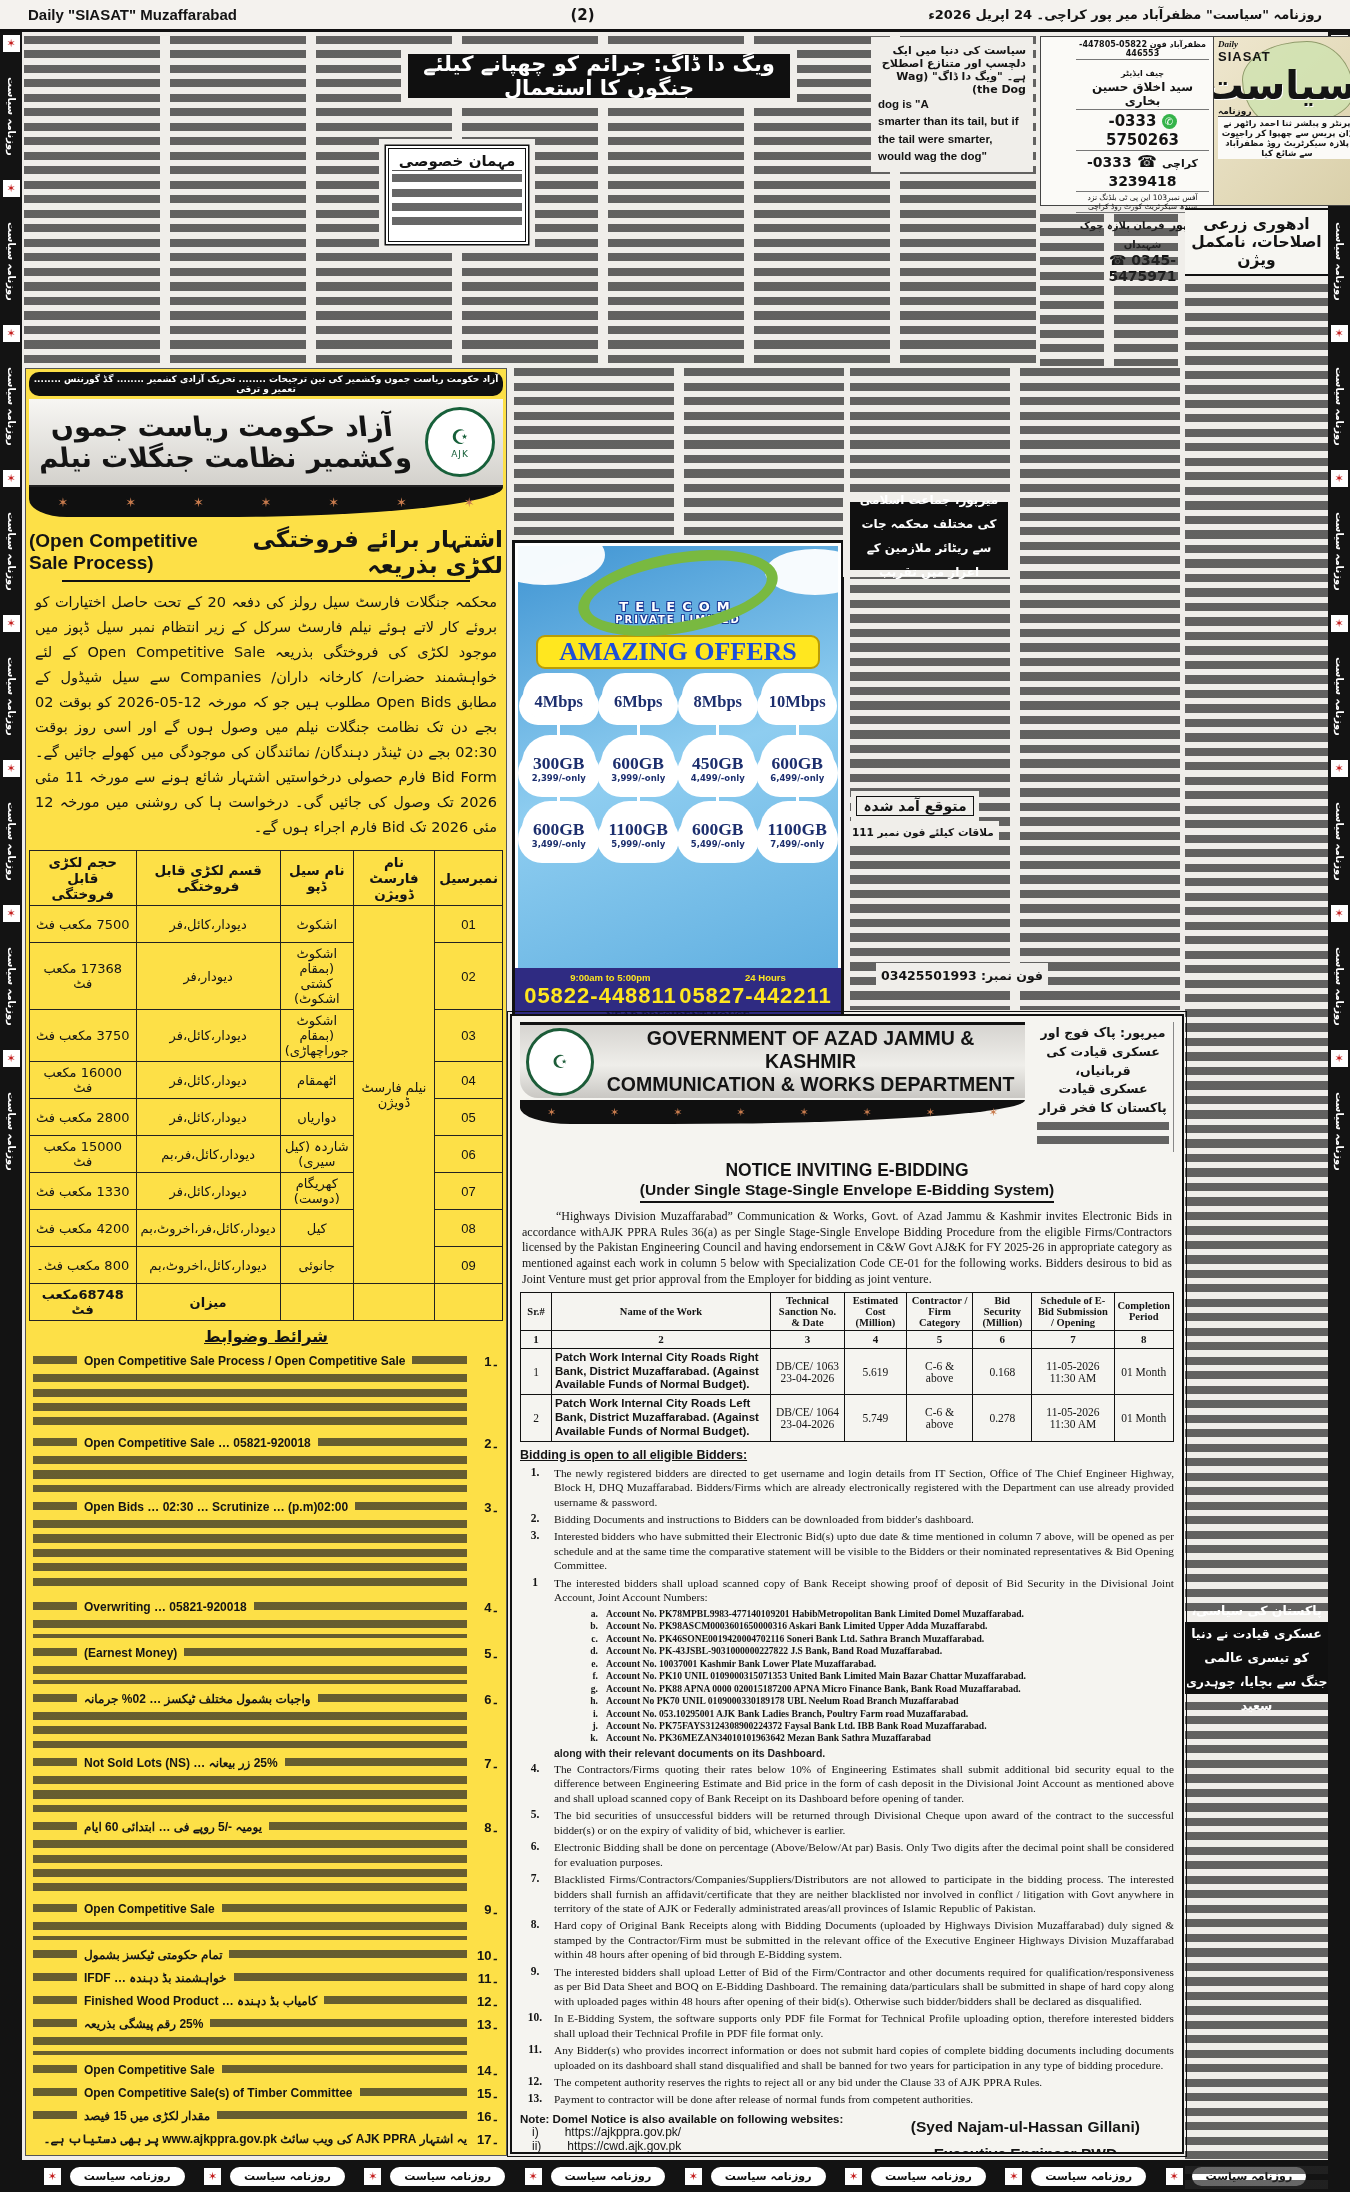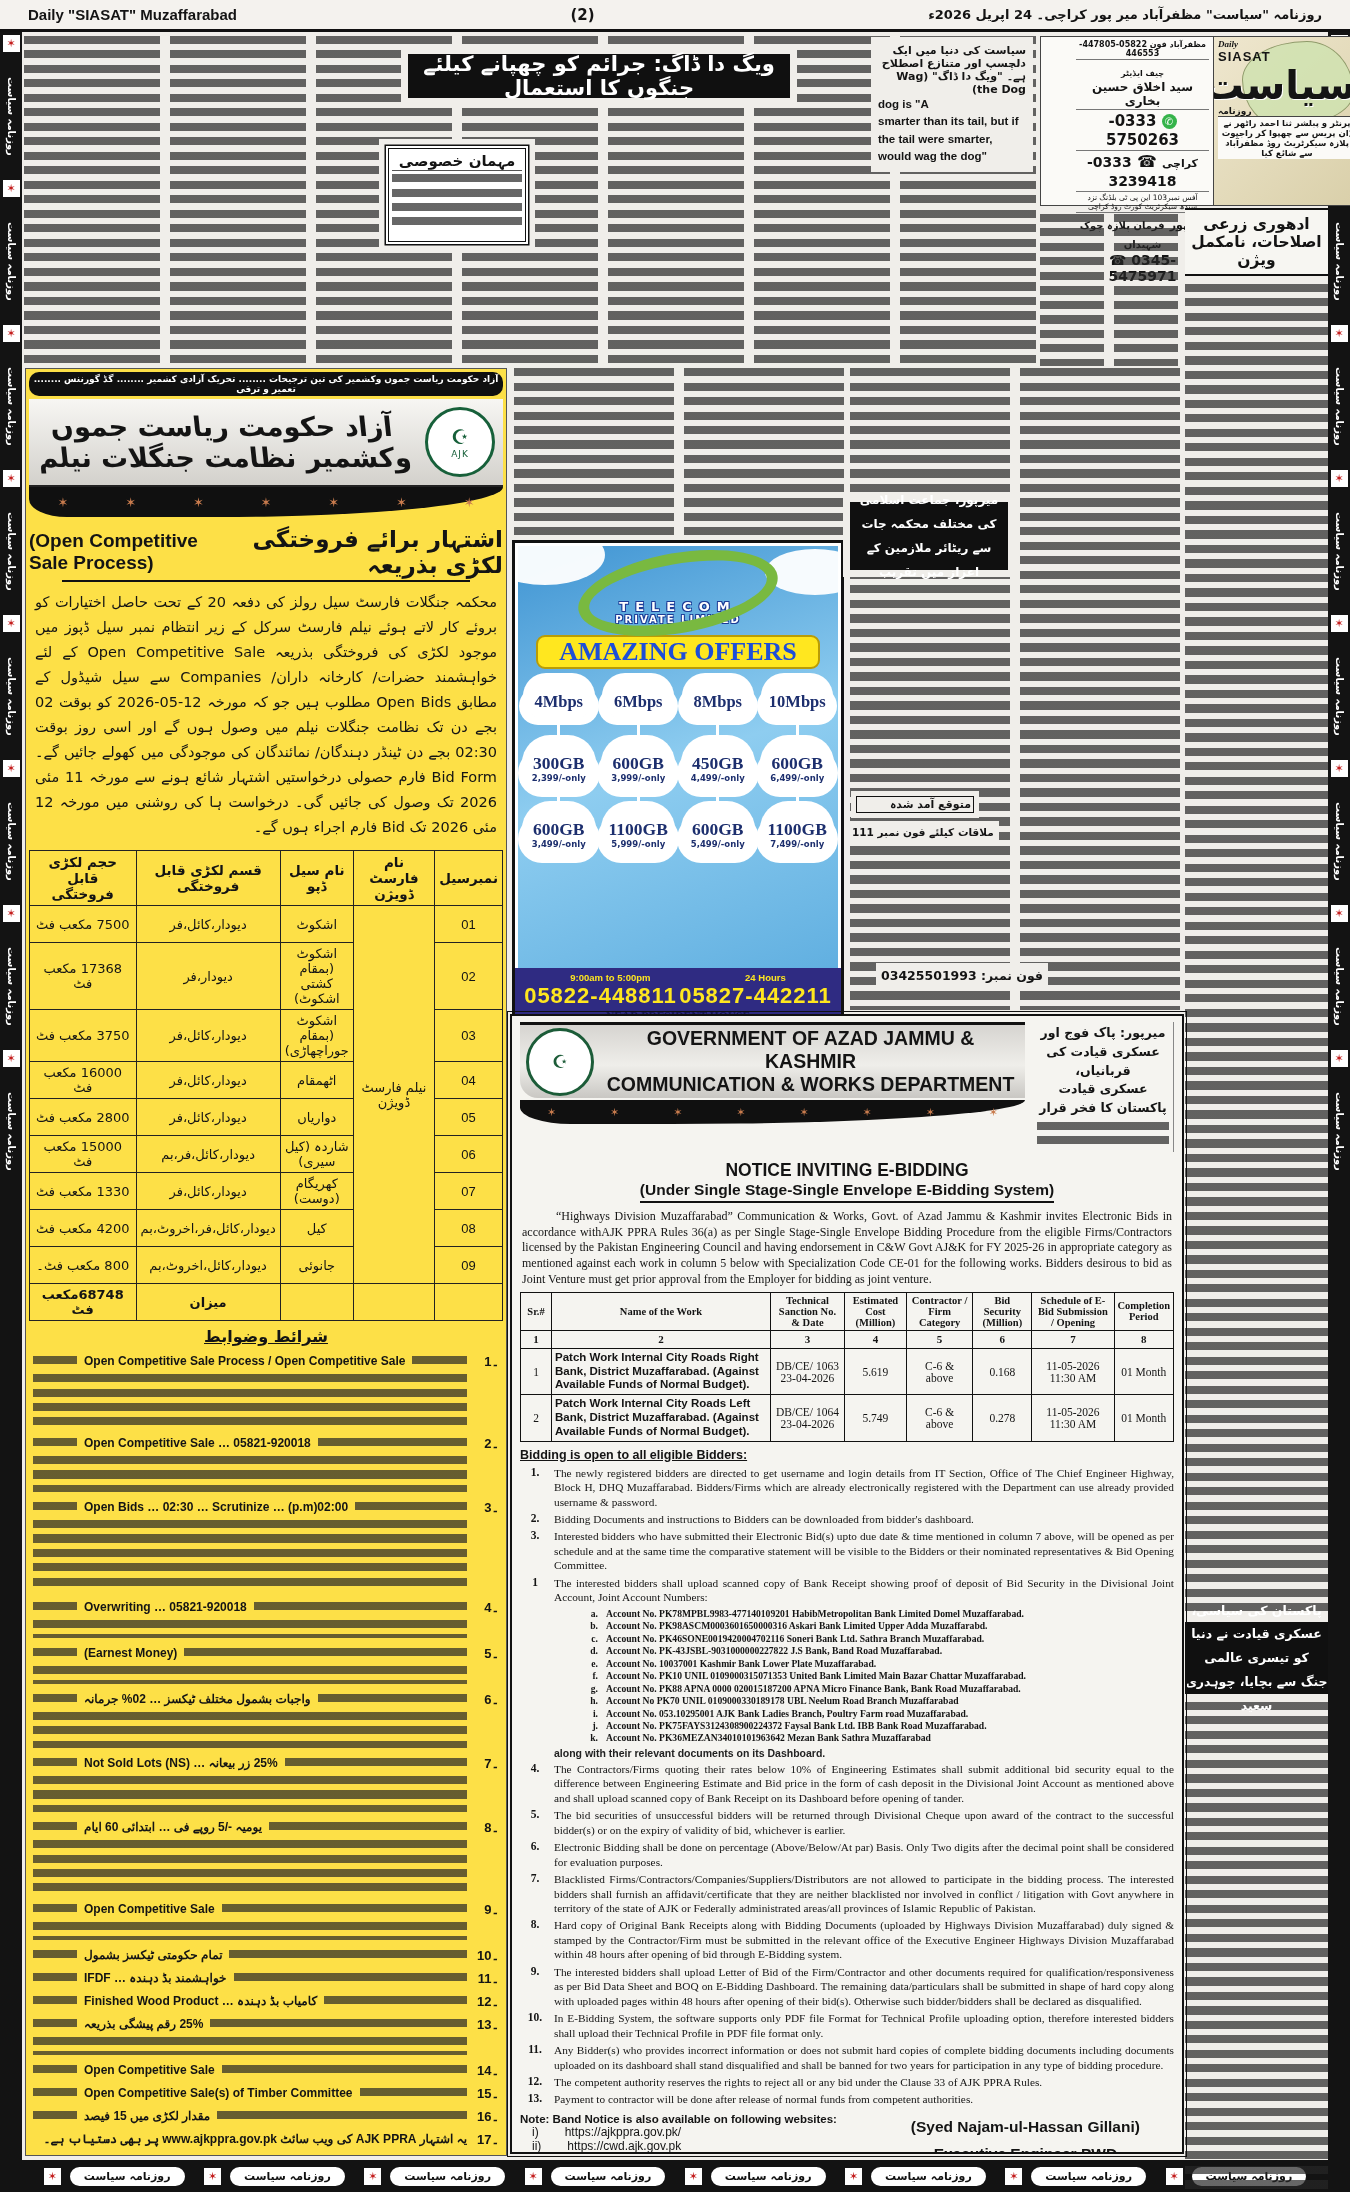--- a/index.html
+++ b/index.html
@@ -615,21 +615,21 @@
 
       <div style="position:absolute;left:828px;top:336px;width:330px;height:642px;">
         <div class="cols">
             <div class="col st"></div>
             <div class="col st"></div>
           </div>
         <div class="blackbox mask" style="position:absolute;left:0px;top:134px;width:158px;height:68px;font-size:12px;line-height:2;">
           <span>میرپور، جماعت اسلامی کی مختلف محکمہ جات</span>
           <span>سے ریٹائر ملازمین کے اعزاز میں تقریب</span>
         </div>
-        <div class="miniline" style="left:6px;top:428px;width:112px;border:1.2px solid #111;font-size:11px;padding:1px 2px;"><span>متوقع آمد شدہ</span></div>
+        <div class="miniline" style="left:6px;top:428px;width:112px;border:1.2px solid #111;font-size:14px;text-align:center;padding:1px 2px;"><span>متوقع آمد شدہ</span></div>
         <div class="miniline" style="left:2px;top:458px;font-size:10.5px;"><span>ملاقات کیلئے فون نمبر 111</span></div>
         <div class="miniline" style="left:2px;top:600px;font-size:12.5px;margin-left:29px;"><span>فون نمبر: 03425501993</span></div>
       </div>
 
       <div class="notice" style="left:488px;top:982px;width:674px;height:1140px;">
         <div class="n-head">
           <div class="n-headL">
             <div class="n-gray">
               <div class="seal">
                   <span>☪</span>
@@ -805,21 +805,21 @@
             <span class="n">12.</span>
             <span class="t">The competent authority reserves the rights to reject all or any bid under the Clause 33 of AJK PPRA Rules.</span>
           </div>
         <div class="it">
             <span class="n">13.</span>
             <span class="t">Payment to contractor will be done after release of normal funds from competent authorities.</span>
           </div>
 
         <div class="n-foot">
           <div class="n-fl">
-            <div class="n-note">Note: Band Notice is also available on following websites:</div>
+            <div class="n-note">Note: Domel Notice is also available on following websites:</div>
             <div class="n-site">
                 <span>i)</span>
                 <span>https://ajkppra.gov.pk/</span>
               </div>
             <div class="n-site">
                 <span>ii)</span>
                 <span>https://cwd.ajk.gov.pk</span>
               </div>
 
           </div>

